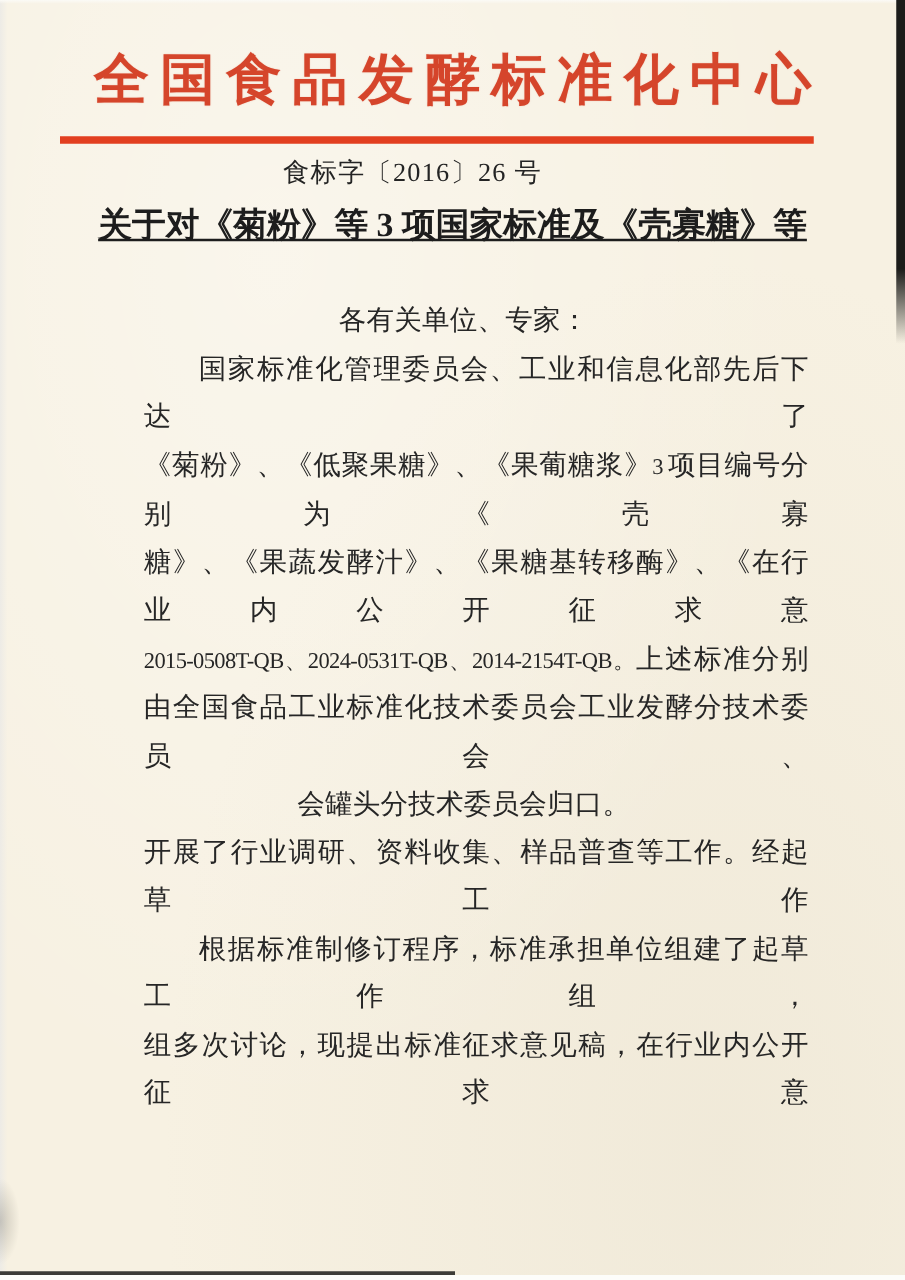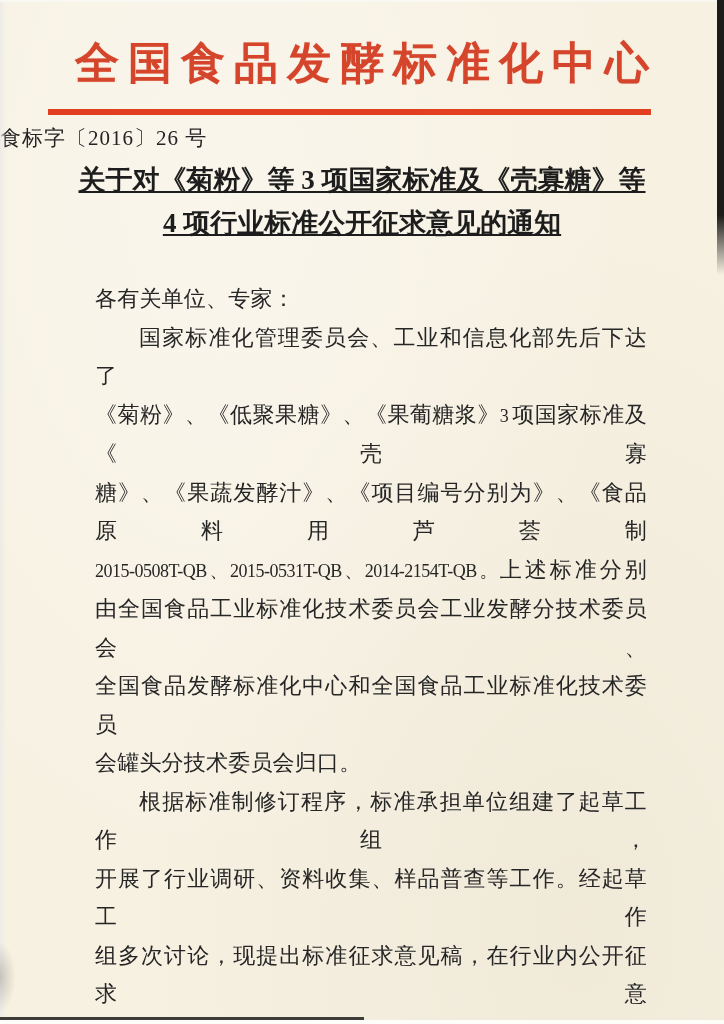--- a/index.html
+++ b/index.html
@@ -32,21 +32,21 @@
     text-shadow: 0 0 1px rgba(213,69,43,0.35);
   }
   .red-rule {
     margin: 16px 0 0 48px;
     width: 603px; height: 6px;
     background: var(--rule-red, #e23f20);
   }
   .doc-number {
     margin-top: 9px;
     padding-right: 64px;
-    text-align: left;
+    text-align: center;
     font-size: 21px;
     line-height: 28px;
     letter-spacing: 1px;
   }
 
   
   .doc-title {
     margin-top: 7px;
     text-align: center;
     font-size: 27px;
@@ -61,25 +61,27 @@
     margin: 35px 0 0 95px;
     width: 552px;
     font-size: 22px;
   }
   .body-line {
     line-height: 38.5px;
     white-space: nowrap;
     word-spacing: -2px;
     letter-spacing: 0.2px;
     color: #262626;
+    text-align: center;
   }
   .body-line.just {
     white-space: normal;
     text-align: justify;
     text-align-last: justify;
+    margin-left: 20px;
   }
   .body-line.indent { text-indent: 2em; }
   .num {
     font-size: 18px;
     letter-spacing: -0.5px;
   }
 
   
   .edge-left {
     position: absolute; left: 0; top: 0;
@@ -118,34 +120,32 @@
 <div class="page">
 
   <div class="org-name">全国食品发酵标准化中心</div>
 
   <div class="red-rule"></div>
 
   <div class="doc-number">食标字〔2016〕26 号</div>
 
   <div class="doc-title">
     <div>关于对《菊粉》等 3 项国家标准及《壳寡糖》等</div>
-    <div>4 项行业标准公开征求意见的通知</div>
   </div>
 
   <div class="doc-body">
       <div class="body-line"><span>各有关单位、专家：</span></div>
       <div class="body-line indent just"><span>国家标准化管理委员会、工业和信息化部先后下达了</span></div>
-      <div class="body-line just"><span>《菊粉》、《低聚果糖》、《果葡糖浆》</span><span class="num">3</span><span> 项国家标准及《壳寡</span></div>
-      <div class="body-line just"><span>糖》、《果蔬发酵汁》、《项目编号分别为》、《食品原料用芦荟制</span></div>
-      <div class="body-line just"><span class="num">2015-0508T-QB、2015-0531T-QB、2014-2154T-QB。</span><span>上述标准分别</span></div>
+      <div class="body-line just"><span>《菊粉》、《低聚果糖》、《果葡糖浆》</span><span class="num">3</span><span> 项目编号分别为《壳寡</span></div>
+      <div class="body-line just"><span>糖》、《果蔬发酵汁》、《果糖基转移酶》、《在行业内公开征求意</span></div>
+      <div class="body-line just"><span class="num">2015-0508T-QB、2024-0531T-QB、2014-2154T-QB。</span><span>上述标准分别</span></div>
       <div class="body-line just"><span>由全国食品工业标准化技术委员会工业发酵分技术委员会、</span></div>
-      <div class="body-line just"><span>全国食品发酵标准化中心和全国食品工业标准化技术委员</span></div>
       <div class="body-line"><span>会罐头分技术委员会归口。</span></div>
+      <div class="body-line just"><span>开展了行业调研、资料收集、样品普查等工作。经起草工作</span></div>
       <div class="body-line indent just"><span>根据标准制修订程序，标准承担单位组建了起草工作组，</span></div>
-      <div class="body-line just"><span>开展了行业调研、资料收集、样品普查等工作。经起草工作</span></div>
       <div class="body-line just"><span>组多次讨论，现提出标准征求意见稿，在行业内公开征求意</span></div>
     </div>
 
   <div class="edge-left"></div>
   <div class="edge-top"></div>
   <div class="edge-right-dark"></div>
   <div class="smudge-bottom-left"></div>
   <div class="edge-bottom-dark"></div>
   <div class="edge-bottom-white"></div>
 

